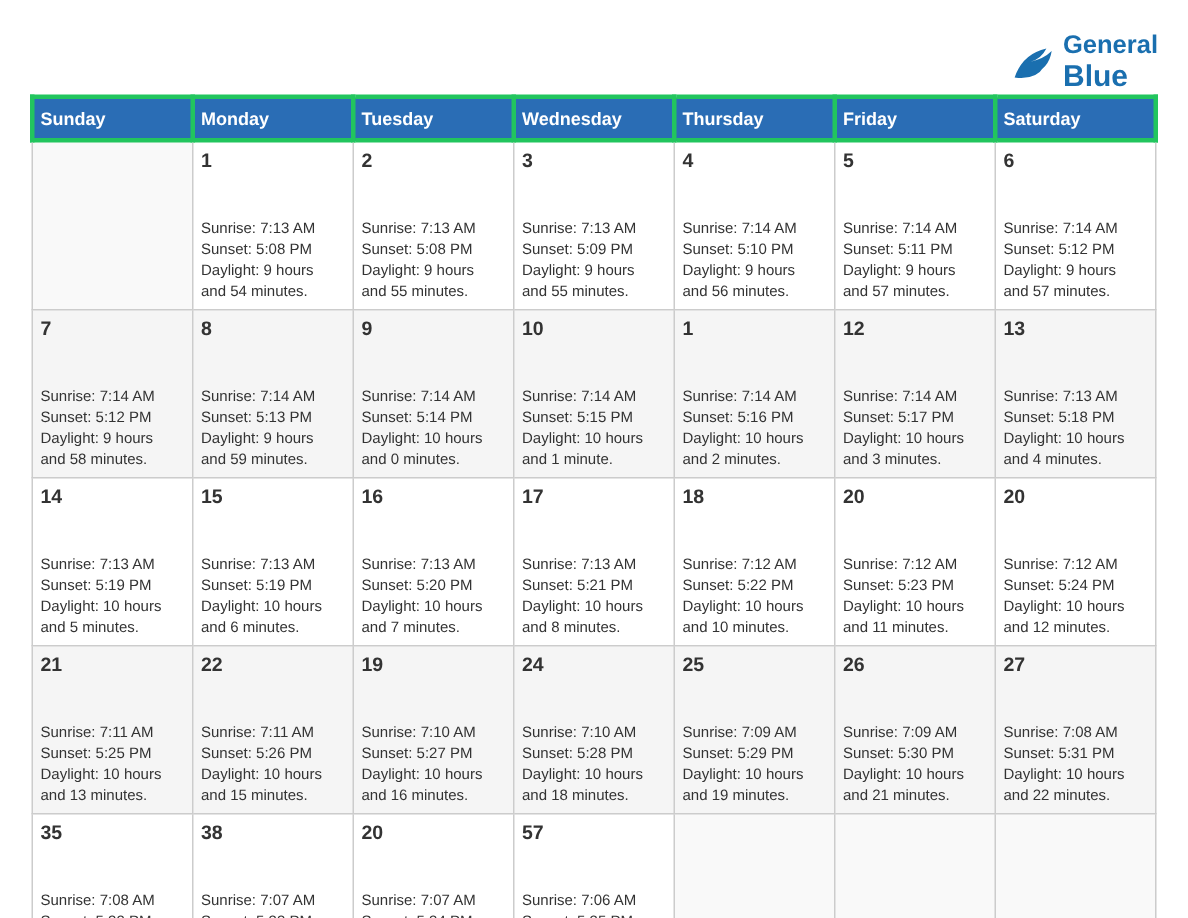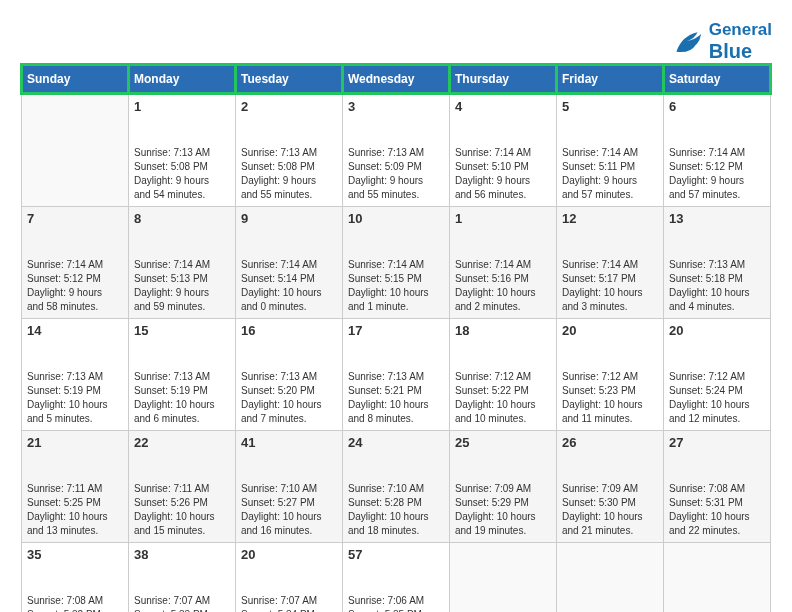--- a/index.html
+++ b/index.html
@@ -267,21 +267,21 @@
 and 13 minutes.</div>
         </td>
         <td>
           <div class="day-number">22</div>
           <div class="day-info" style="white-space: pre-line;">Sunrise: 7:11 AM
 Sunset: 5:26 PM
 Daylight: 10 hours
 and 15 minutes.</div>
         </td>
         <td>
-          <div class="day-number">41</div>
+          <div class="day-number">19</div>
           <div class="day-info" style="white-space: pre-line;">Sunrise: 7:10 AM
 Sunset: 5:27 PM
 Daylight: 10 hours
 and 16 minutes.</div>
         </td>
         <td>
           <div class="day-number">24</div>
           <div class="day-info" style="white-space: pre-line;">Sunrise: 7:10 AM
 Sunset: 5:28 PM
 Daylight: 10 hours

